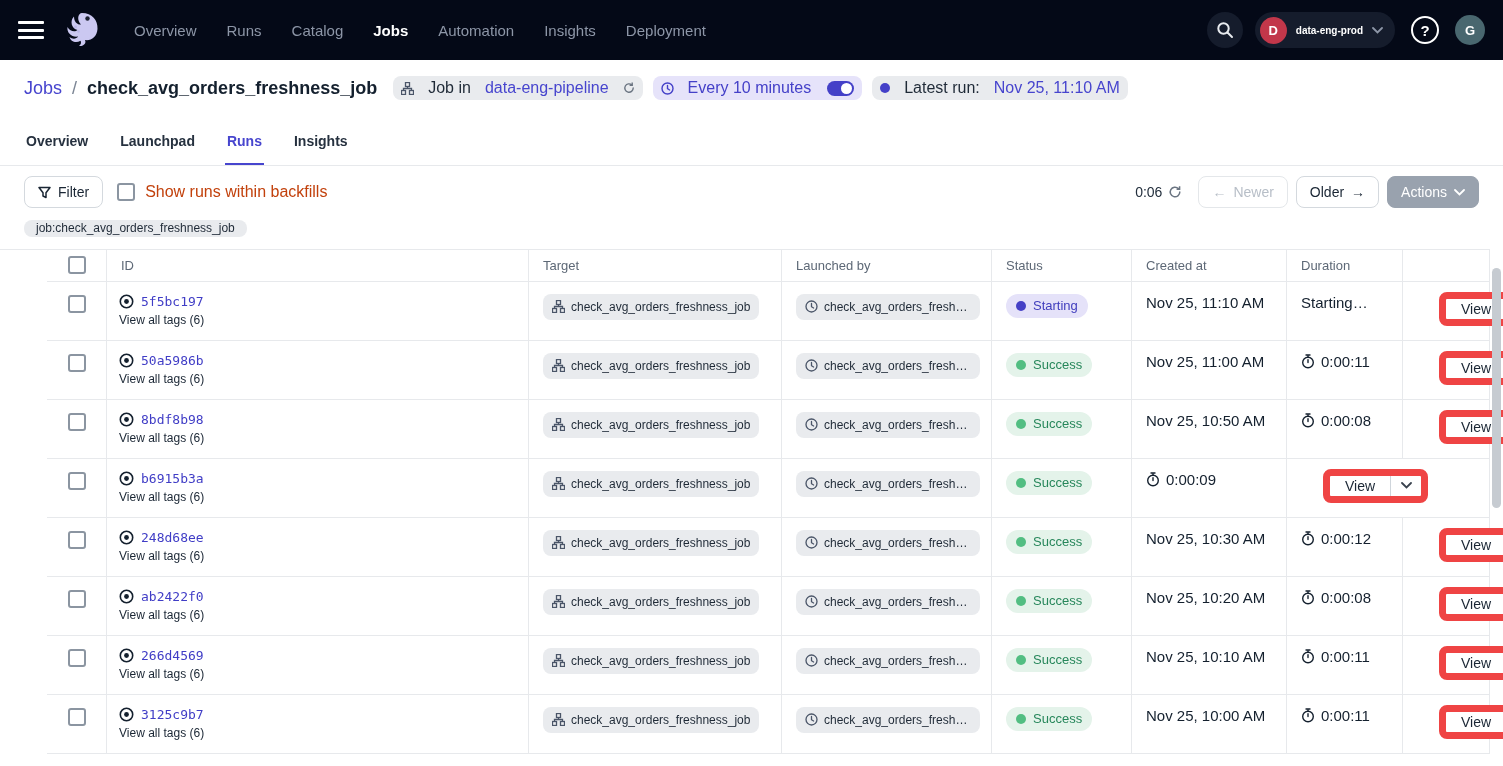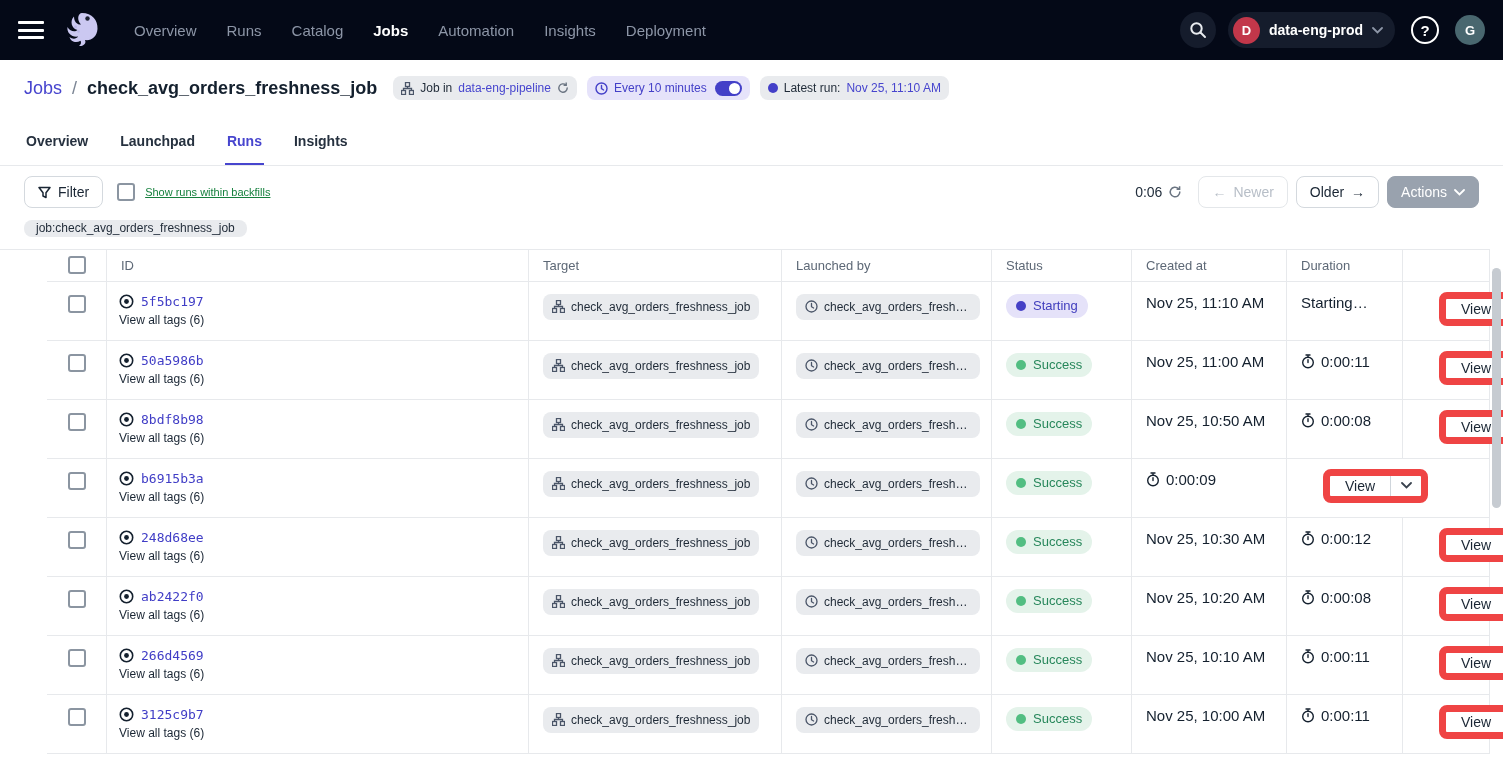--- a/index.html
+++ b/index.html
@@ -24,32 +24,32 @@
   .topnav-right { margin-left:auto; display:flex; align-items:center; gap:12px; }
   .icon-circle {
     width:36px; height:36px; border-radius:50%; background:#151c2c;
     display:flex; align-items:center; justify-content:center; cursor:pointer;
   }
   .ws-pill {
     height:36px; border-radius:18px; background:#151c2c; display:flex; align-items:center;
     gap:9px; padding:0 12px 0 5px; cursor:pointer;
   }
   .ws-avatar { width:27px; height:27px; border-radius:50%; background:#c2374a; color:#fff; font-size:13px; font-weight:bold; display:flex; align-items:center; justify-content:center; }
-  .ws-name { color:#fff; font-size:14px; font-weight:600; }
+  .ws-name { color:#fff; font-size:10px; font-weight:600; }
   .help-circle { width:28px; height:28px; border-radius:50%; border:2px solid #fff; color:#fff; font-size:15px; font-weight:bold; display:flex; align-items:center; justify-content:center; cursor:pointer; margin:0 4px; }
   .user-avatar { width:30px; height:30px; border-radius:50%; background:#49676f; color:#fff; font-size:13px; font-weight:600; display:flex; align-items:center; justify-content:center; cursor:pointer; }
 
   
   .page-header { height:56px; display:flex; align-items:center; padding:0 24px; gap:10px; }
   .crumb-root { color:#4745ce; font-size:18px; text-decoration:none; cursor:pointer; }
   .crumb-sep { color:#7b8594; font-size:18px; }
   .crumb-title { color:#14202e; font-size:18px; font-weight:600; margin-right:6px; }
   .pill {
     height:24px; border-radius:8px; background:#e9ebee; display:flex; align-items:center;
-    gap:6px; padding:0 8px; font-size:12px; color:#1f2a37; white-space:nowrap;
+    gap:14px; padding:0 8px; font-size:16px; color:#1f2a37; white-space:nowrap;
   }
   .pill a { color:#4745ce; text-decoration:none; cursor:pointer; }
   .pill.schedule { background:#e6e3fa; color:#4440c8; }
   .toggle { width:27px; height:15px; border-radius:8px; background:#4440c8; position:relative; cursor:pointer; margin-left:2px;}
   .toggle::after { content:""; position:absolute; right:2px; top:2px; width:11px; height:11px; border-radius:50%; background:#fff; }
   .dot { width:10px; height:10px; border-radius:50%; display:inline-block; }
   .dot.indigo { background:#4440c8; }
 
   
   .tabs { display:flex; gap:28px; padding:0 24px; border-bottom:1px solid #e7e9ec; height:50px; align-items:flex-end; }
@@ -61,21 +61,21 @@
   .btn {
     display:inline-flex; align-items:center; gap:7px; height:32px; padding:8px 13px;
     border:1px solid #d4d9de; border-radius:8px; background:#fff; font-size:14px;
     color:#1a2634; cursor:pointer; font-family:inherit;
   }
   .btn.disabled { color:#b7bec7; border-color:#e4e7ea; cursor:default; }
   .btn.gray-solid { background:#99a2ae; border-color:#99a2ae; color:#fff; }
   .checkbox { width:18px; height:18px; border:2px solid #8b95a1; border-radius:3px; background:#fff; cursor:pointer; flex:none; }
   .toolbar-left { display:flex; align-items:center; gap:14px; }
   .toolbar-right { margin-left:auto; display:flex; align-items:center; gap:8px; }
-  .cb-label { font-size:11px; color:#15803d; margin-left:-4px;text-decoration:underline; }
+  .cb-label { font-size:16px; color:#c2410c; margin-left:-4px; }
   .countdown { font-size:14px; color:#232f3d; display:flex; align-items:center; gap:6px; margin-right:8px; }
 
   
   .chip-row { padding:0 24px 12px; }
   .chip { display:inline-flex; align-items:center; height:17px; padding:0 12px; background:#e9ebee; border-radius:8px; font-size:12px; color:#1f2a37; }
 
   
   .runs-table { border-top:1px solid #e7e9ec; width:1490px; border-right:1px solid #e7e9ec;padding-left:47px; }
   .trow {
     display:grid; grid-template-columns:60px 422px 253px 210px 140px 155px 116px 133px;

